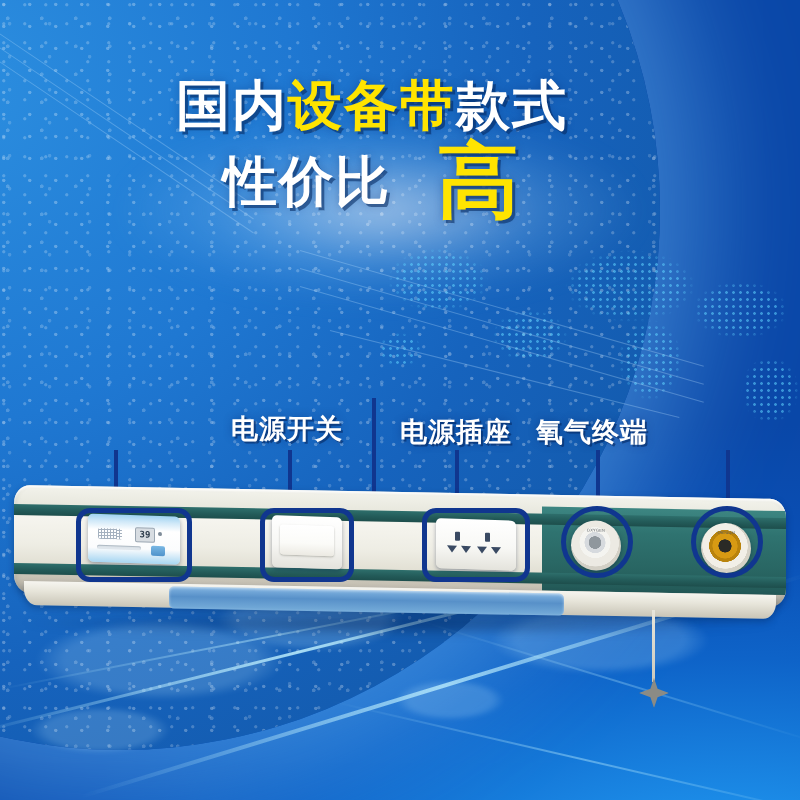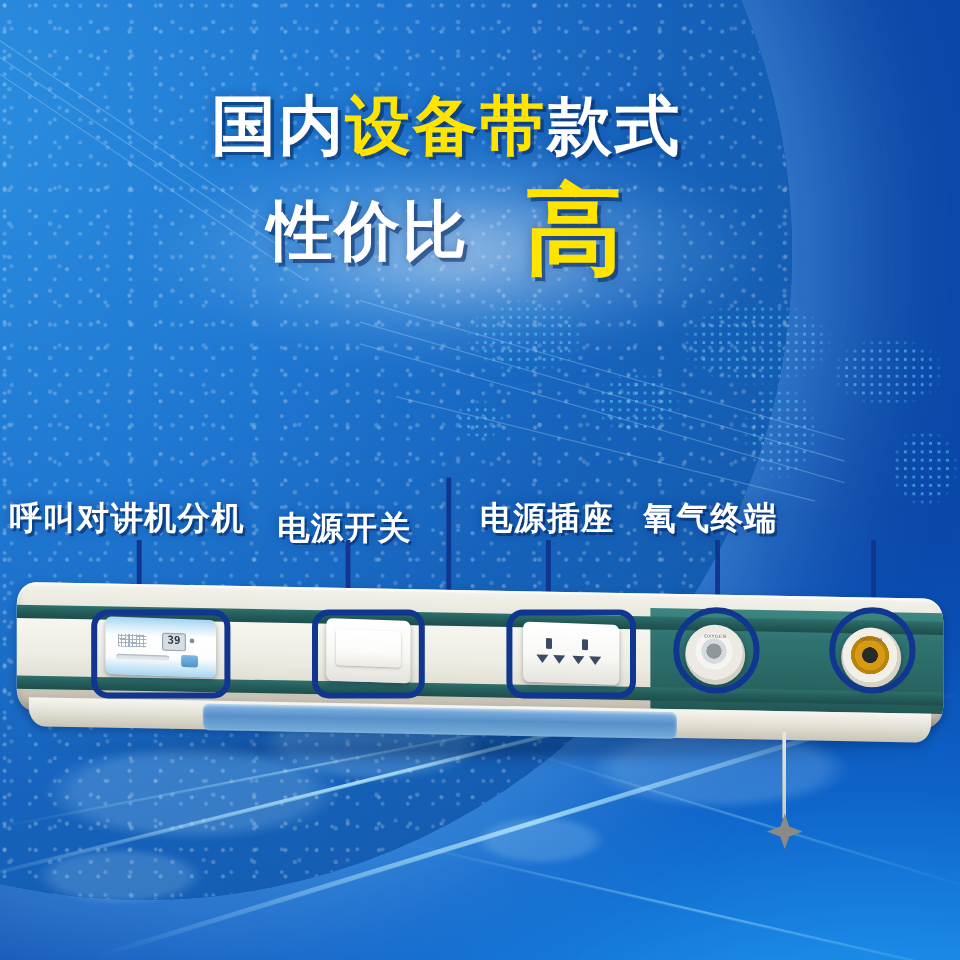--- a/index.html
+++ b/index.html
@@ -91,21 +91,21 @@
   .s5{left:420px;top:620px;width:420px;transform:rotate(17deg);opacity:.35;}
   .hair{position:absolute;height:1px;background:rgba(190,225,255,.30);transform-origin:left center;}
 
   
   .headline{position:absolute;left:0;top:78px;width:744px;text-align:center;}
   .hl-line1{
     font-size:54px;font-weight:bold;letter-spacing:2px;line-height:1;
     white-space:nowrap;
   }
   .hl-line2{
-    margin-top:22px;font-size:54px;font-weight:bold;letter-spacing:2px;line-height:1;
+    margin-top:10px;font-size:54px;font-weight:bold;letter-spacing:2px;line-height:1;
     white-space:nowrap;display:flex;justify-content:center;align-items:center;gap:46px;
   }
   .w{color:#ffffff;text-shadow:3px 3px 0 rgba(4,38,92,.55),0 0 10px rgba(0,40,110,.35);}
   .y{color:#ffe400;text-shadow:3px 3px 0 rgba(4,38,92,.55),0 0 10px rgba(0,40,110,.35);}
   .big{font-size:82px;line-height:.95;}
 
   
   .label{
     position:absolute;font-weight:bold;color:#ffffff;white-space:nowrap;
     font-size:27px;letter-spacing:1px;
@@ -246,22 +246,21 @@
   <div class="headline">
     <div class="hl-line1">
       <span class="w">国内</span><span class="y">设备带</span><span class="w">款式</span>
     </div>
     <div class="hl-line2">
       <span class="w">性价比</span>
       <span class="y big">高</span>
     </div>
   </div>
 
-  <div class="label" style="left:8px;top:414px;">呼叫对讲机分机</div>
-  <div class="label" style="left:231px;top:422px;text-align:right;">电源开关</div>
+  <div class="label" style="left:231px;top:411px;text-align:right;">电源开关</div>
   <div class="label" style="left:400px;top:414px;">电源插座</div>
   <div class="label" style="left:536px;top:414px;">氧气终端</div>
 
   <div class="leader" style="left:114px;top:450px;height:70px;"></div>
   <div class="leader" style="left:372px;top:398px;height:196px;"></div>
   <div class="leader" style="left:288px;top:450px;height:72px;"></div>
   <div class="leader" style="left:455px;top:450px;height:70px;"></div>
   <div class="leader" style="left:596px;top:450px;height:70px;"></div>
   <div class="leader" style="left:726px;top:450px;height:70px;"></div>
 

